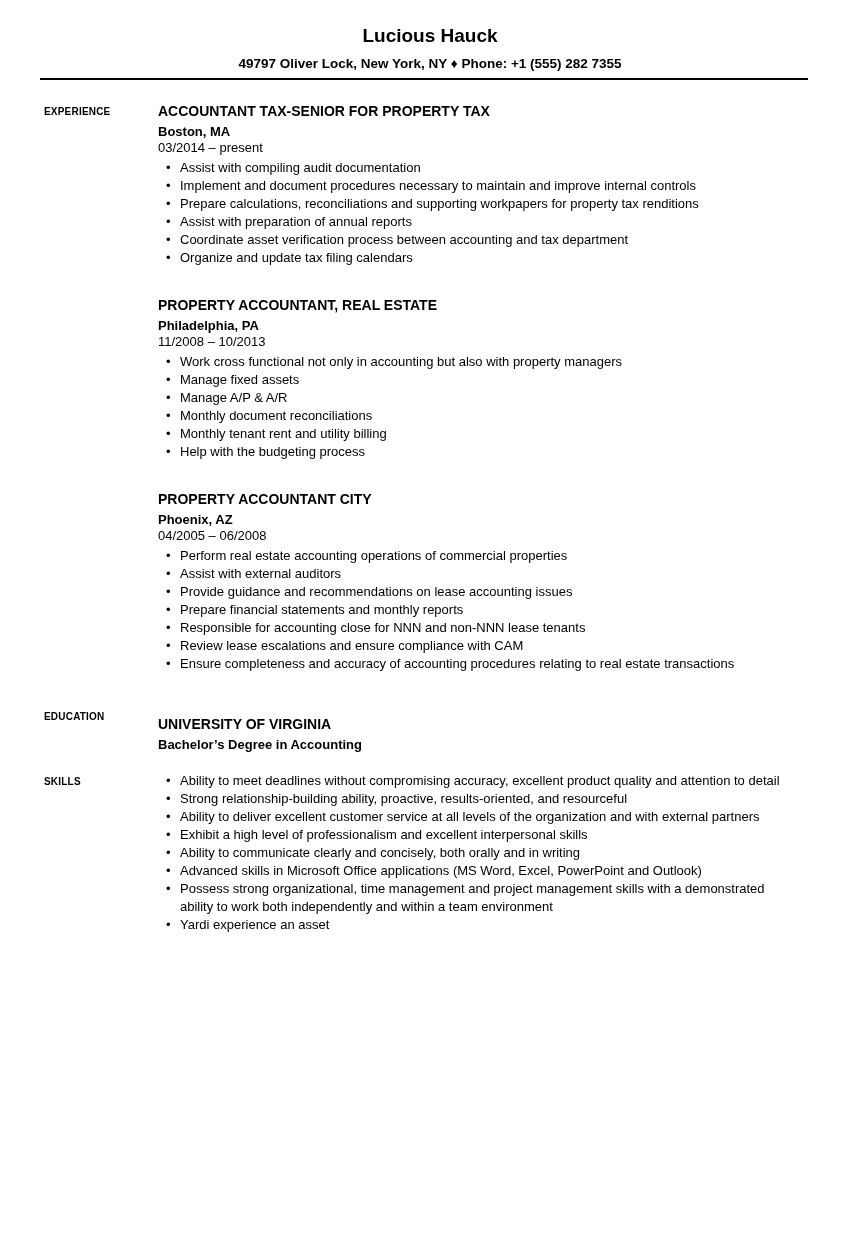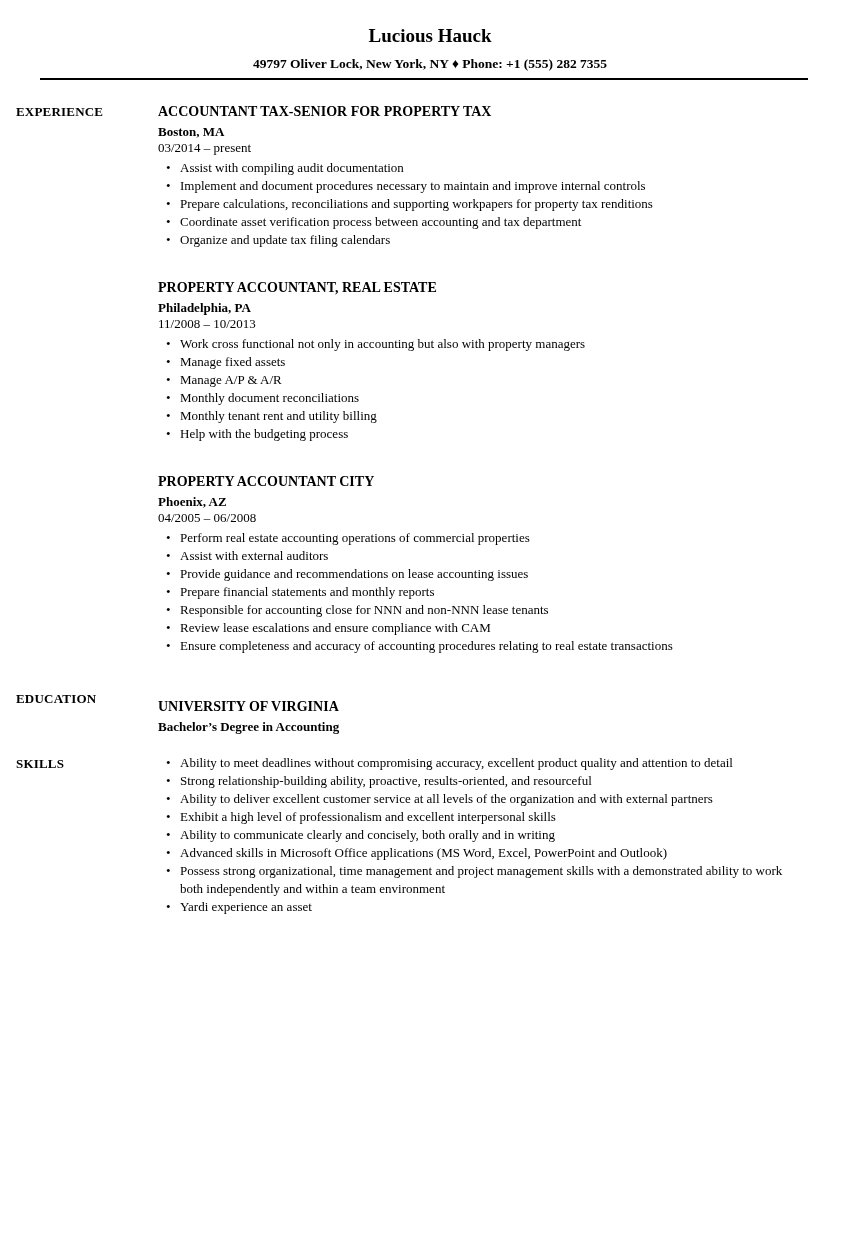--- a/index.html
+++ b/index.html
@@ -5,21 +5,21 @@
   html, body {
     margin: 0;
     padding: 0;
     background: #ffffff;
   }
   .page {
     width: 860px;
     height: 960px;
     background: #ffffff;
     color: #000000;
-    font-family: Liberation Serif, serif;
+    font-family: Liberation Sans, sans-serif;
     overflow: hidden;
     box-sizing: border-box;
   }
   
   .header { padding-top: 25px; }
   .name {
     text-align: center;
     font-size: 19px;
     font-weight: bold;
     line-height: 22px;
@@ -34,22 +34,22 @@
   .rule {
     height: 0;
     border-bottom: 2.5px solid #000000;
     margin: 6px 52px 0 40px;
   }
   
   .row { display: flex; }
   .label-col {
     flex: 0 0 158px;
     box-sizing: border-box;
-    padding-left: 16px;
-    font-size: 13px;
+    padding-left: 44px;
+    font-size: 10px;
     font-weight: bold;
     line-height: 19px;
     letter-spacing: 0.2px;
   }
   .content-col {
     flex: 1 1 auto;
     box-sizing: border-box;
     padding-right: 70px;
     font-size: 13px;
   }
@@ -123,20 +123,21 @@
     <div class="content-col">
 
       <article class="job">
         <div class="job-title">ACCOUNTANT TAX-SENIOR FOR PROPERTY TAX</div>
         <div class="job-location">Boston, MA</div>
         <div class="job-dates">03/2014 – present</div>
         <ul class="bullets">
           <li>Assist with compiling audit documentation</li>
           <li>Implement and document procedures necessary to maintain and improve internal controls</li>
           <li>Prepare calculations, reconciliations and supporting workpapers for property tax renditions</li>
+          <li>Assist with preparation of annual reports</li>
           <li>Coordinate asset verification process between accounting and tax department</li>
           <li>Organize and update tax filing calendars</li>
         </ul>
       </article>
 
       <article class="job">
         <div class="job-title">PROPERTY ACCOUNTANT, REAL ESTATE</div>
         <div class="job-location">Philadelphia, PA</div>
         <div class="job-dates">11/2008 – 10/2013</div>
         <ul class="bullets">

